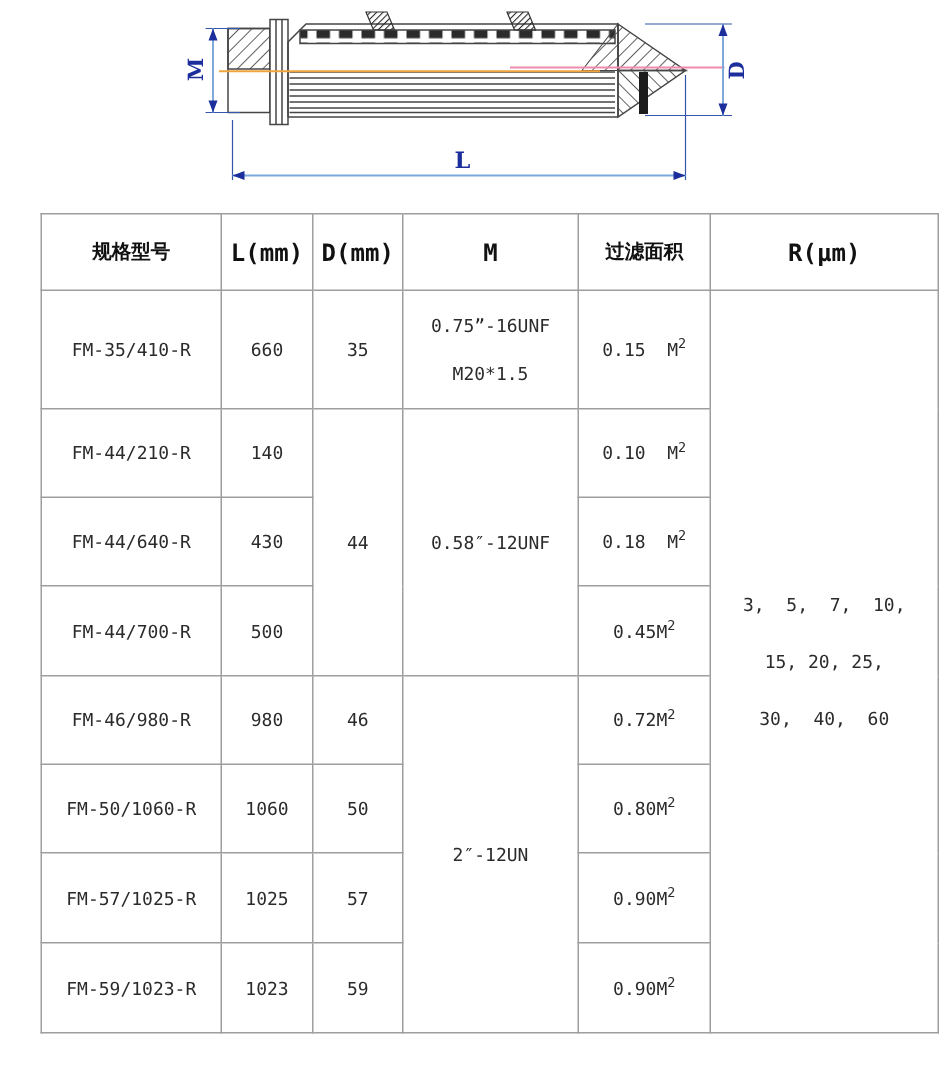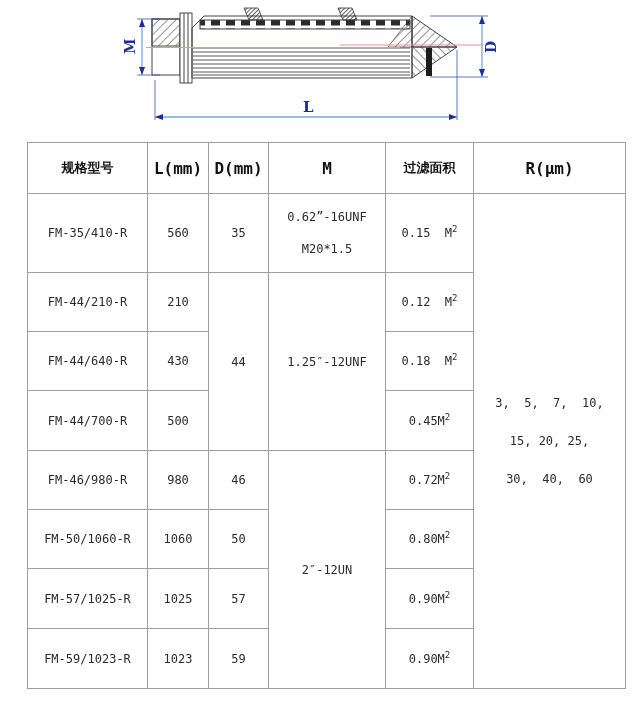--- a/index.html
+++ b/index.html
@@ -144,42 +144,42 @@
     <td class="hd">规格型号</td>
     <td class="hd lat">L(mm)</td>
     <td class="hd lat">D(mm)</td>
     <td class="hd lat">M</td>
     <td class="hd">过滤面积</td>
     <td class="hd lat">R(μm)</td>
   </tr>
 
   <tr class="r1">
     <td>FM-35/410-R</td>
-    <td>560</td>
+    <td>660</td>
     <td>35</td>
     <td>
       <div class="stack">
-        <div class="mline">0.62”-16UNF</div>
+        <div class="mline">0.75”-16UNF</div>
         <div class="mline">M20*1.5</div>
       </div>
     </td>
     <td><span class="pre">0.15  M</span><sup>2</sup></td>
     <td rowspan="8">
       <div class="rline">3,  5,  7,  10,</div>
       <div class="rline">15, 20, 25,</div>
       <div class="rline">30,  40,  60</div>
     </td>
   </tr>
 
   <tr class="r58">
     <td class="blue">FM-44/210-R</td>
-    <td class="blue">210</td>
+    <td class="blue">140</td>
     <td rowspan="3">44</td>
-    <td rowspan="3">1.25″-12UNF</td>
-    <td class="blue"><span class="pre">0.12  M</span><sup>2</sup></td>
+    <td rowspan="3">0.58″-12UNF</td>
+    <td class="blue"><span class="pre">0.10  M</span><sup>2</sup></td>
   </tr>
 
   <tr class="r58">
     <td>FM-44/640-R</td>
     <td>430</td>
     <td><span class="pre">0.18  M</span><sup>2</sup></td>
   </tr>
 
   <tr class="r59">
     <td class="blue">FM-44/700-R</td>

